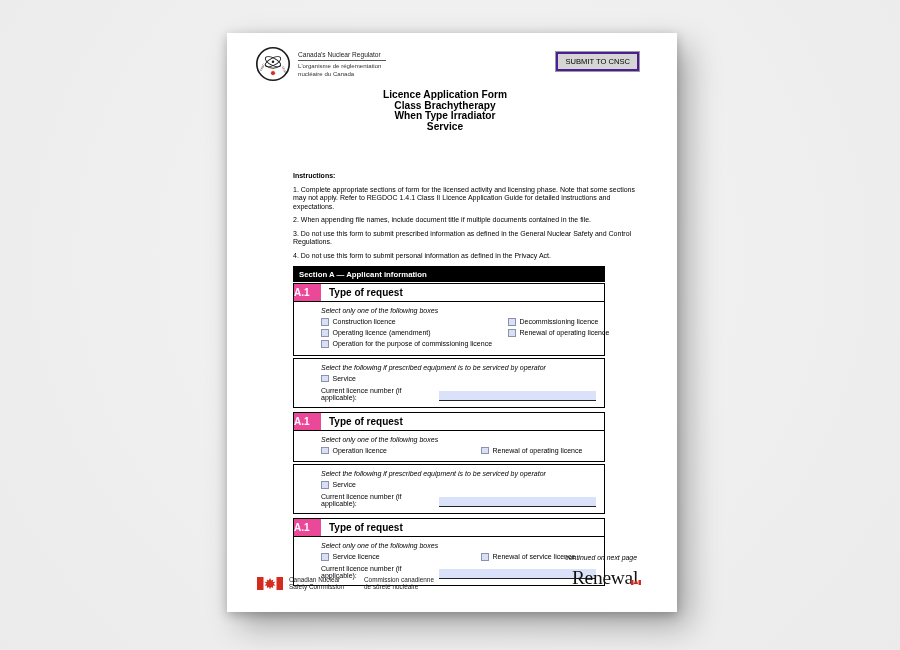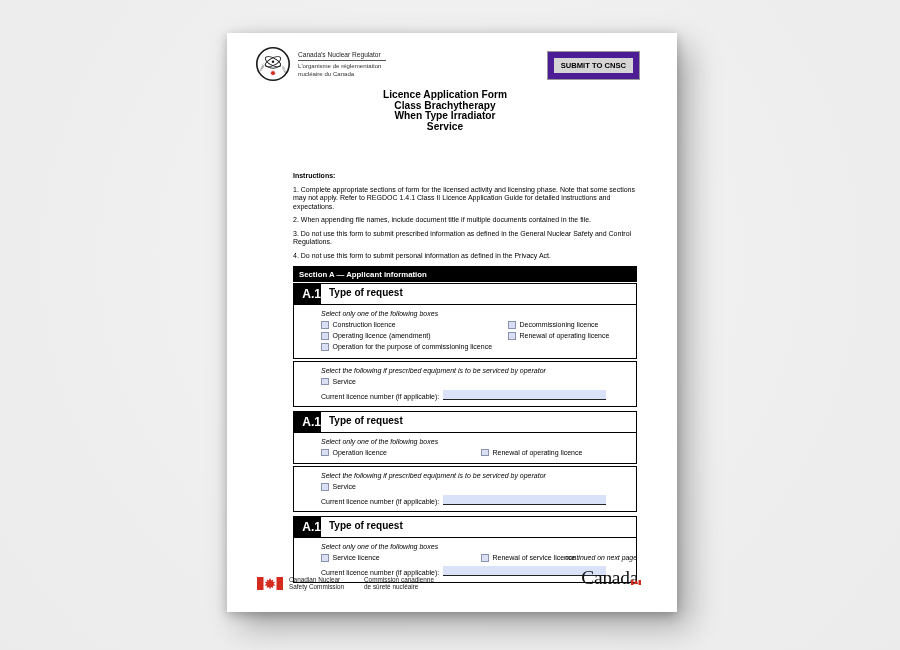--- a/index.html
+++ b/index.html
@@ -18,38 +18,38 @@
     box-shadow: 0 3px 10px rgba(0,0,0,0.25), 12px 14px 30px rgba(0,0,0,0.30);
   }
 
   
   .logo-row { position: absolute; left: 28px; top: 13px; display: flex; align-items: flex-start; }
   .logo-text { margin-left: 7px; margin-top: 5px; }
   .lt1 { font-size: 6.6px; color: #222; border-bottom: 0.5px solid #555; padding-bottom: 1.5px; margin-bottom: 1.5px; width: 88px; }
   .lt2 { font-size: 6.1px; color: #333; line-height: 1.25; }
   .submit-btn {
     position: absolute; right: 38px; top: 19px;
-    background: #d5d5d5; border: 6px solid #4c1d95; outline: 1px solid #999;
+    background: #d5d5d5; border: 2px solid #4c1d95; outline: 1px solid #999;
     font-family: "Liberation Sans", sans-serif;
-    font-size: 7.6px; font-weight: bold; color: #000;
+    font-size: 7.6px; font-weight: normal; color: #000;
     padding: 3px 7px; cursor: pointer;
   }
   .title { position: absolute; left: 0; right: 14px; top: 57px; text-align: center; font-weight: bold; font-size: 10.2px; line-height: 10.6px; }
 
   
   .instructions { position: absolute; left: 66px; top: 139px; width: 350px; font-size: 7px; line-height: 1.22; }
   .ins-h { font-weight: bold; margin-bottom: 5px; }
   .instructions p { margin-bottom: 5px; }
 
   
-  .formtable { position: absolute; left: 66px; top: 233px; width: 344px; }
+  .formtable { position: absolute; left: 66px; top: 233px; width: 312px; }
   .secbar { background: #000; color: #fff; font-weight: bold; font-size: 7.8px; padding: 3.5px 6px; }
   .a1row { display: flex; border: 1px solid #000; margin-top: 1px; background: #fff; }
   .a1row.mt { margin-top: 4px; }
-  .a1num { background: #000000; color: #fff; font-weight: bold; font-size: 12px; width: 27px; text-align: right; padding: 3px 0; }
+  .a1num { background: #ec4899; color: #fff; font-weight: bold; font-size: 10px; width: 27px; text-align: left; padding: 3px 0; }
   .a1title { font-weight: bold; font-size: 10px; padding: 3px 8px; flex: 1; }
   .box { border: 1px solid #000; margin-top: -1px; padding: 5px 8px 6px 27px; background: #fff; }
   .box.gap { margin-top: 2px; }
   .note { font-style: italic; font-size: 7px; margin-bottom: 4px; }
   .grid { display: grid; row-gap: 3.5px; margin-bottom: 1px; }
   .g187 { grid-template-columns: 187px 1fr; }
   .g160 { grid-template-columns: 160px 1fr; }
   .opt { display: flex; align-items: center; font-size: 7px; white-space: nowrap; }
   .cb {
     display: inline-block; width: 7.5px; height: 7.5px; flex: 0 0 7.5px;
@@ -223,21 +223,21 @@
     </div>
     <div class="footer-en">
       <div>Canadian Nuclear</div>
       <div>Safety Commission</div>
     </div>
     <div class="footer-fr">
       <div>Commission canadienne</div>
       <div>de sûreté nucléaire</div>
     </div>
     <div class="wordmark">
-      <span>Canada</span><span class="wm-flag"><svg width="10" height="5" viewBox="0 0 26 13">
+      <span>Renewal</span><span class="wm-flag"><svg width="10" height="5" viewBox="0 0 26 13">
             <rect width="6.5" height="13" fill="#d52b1e"></rect>
             <rect x="19.5" width="6.5" height="13" fill="#d52b1e"></rect>
             <path d="M0,-7 L1.6,-3.8 L4.2,-5 L3.4,-1.8 L6.8,-2.2 L4.4,0.3 L7,2.4 L3.6,2.7 L4,5.6 L1.2,4.4 L0,7.4 L-1.2,4.4 L-4,5.6 L-3.6,2.7 L-7,2.4 L-4.4,0.3 L-6.8,-2.2 L-3.4,-1.8 L-4.2,-5 L-1.6,-3.8 Z" fill="#d52b1e" transform="translate(13,6.5) scale(0.8)"></path>
           </svg></span>
     </div>
 
   </div>
 </div>
 
 </body></html>

